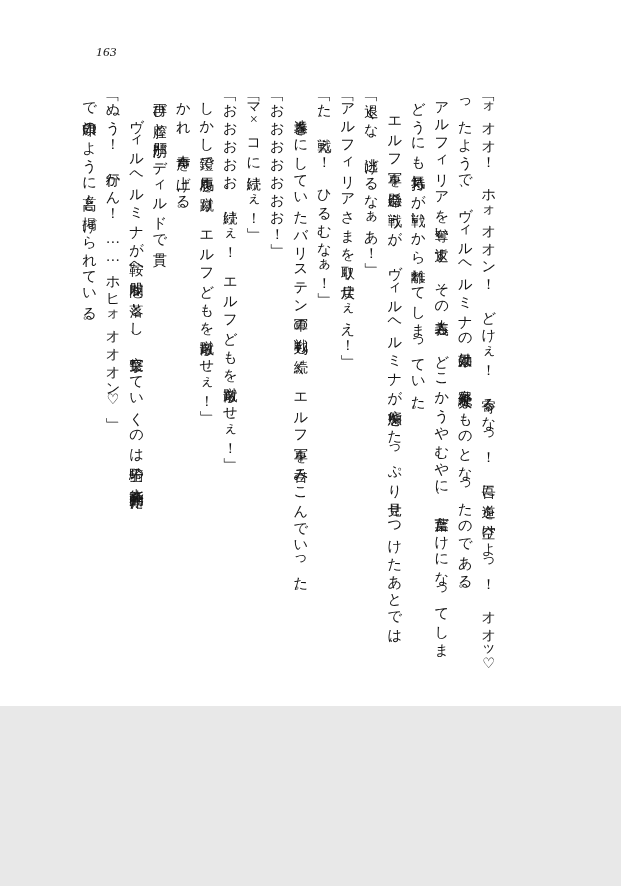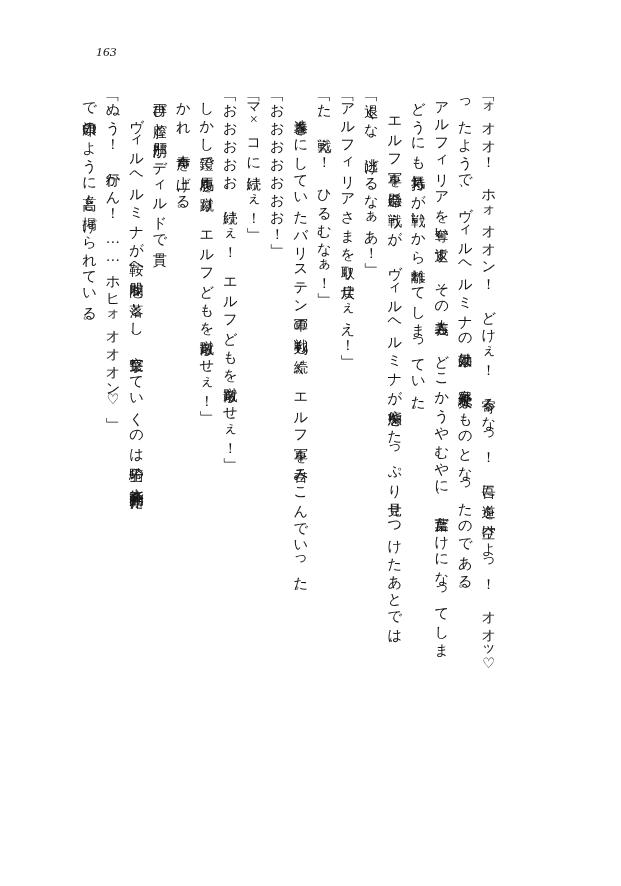--- a/index.html
+++ b/index.html
@@ -6,21 +6,21 @@
     margin: 0;
     padding: 0;
     background: #e8e8e8;
   }
   body {
     font-family: "Liberation Serif", "DejaVu Serif", serif;
   }
   .page {
     position: relative;
     width: 621px;
-    height: 886px;
+    height: 706px;
     background: #ffffff;
     overflow: hidden;
     box-sizing: border-box;
   }
   .page-number {
     position: absolute;
     top: 44px;
     left: 96px;
     font-size: 13px;
     font-style: italic;

